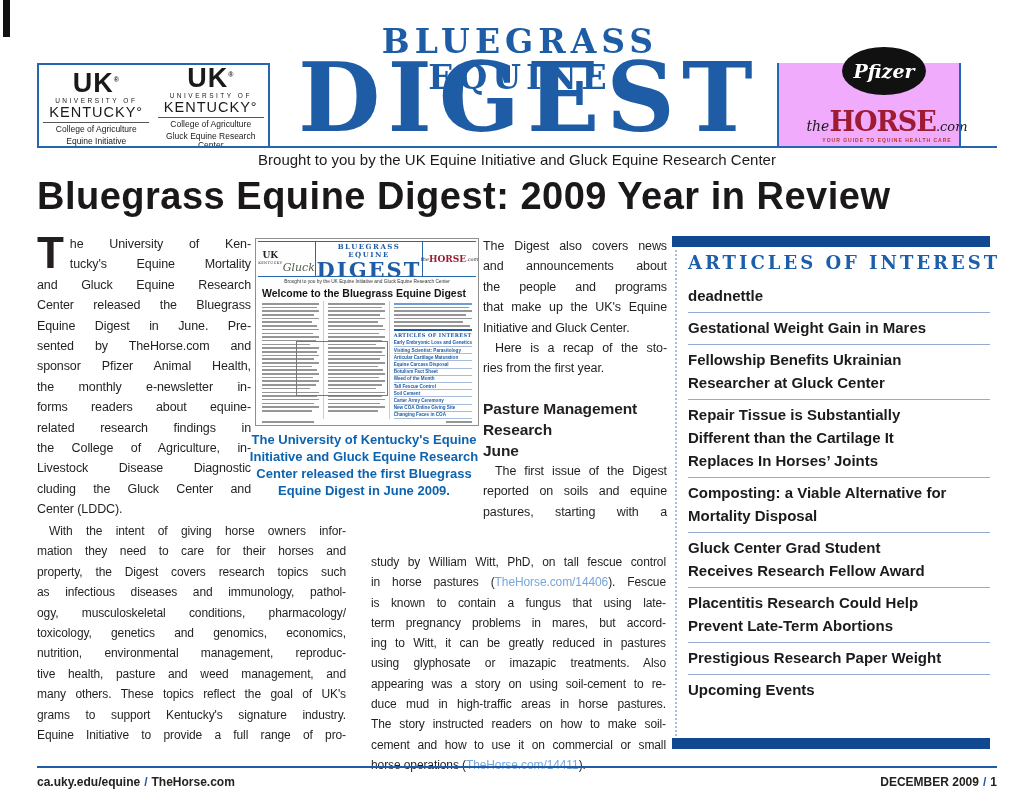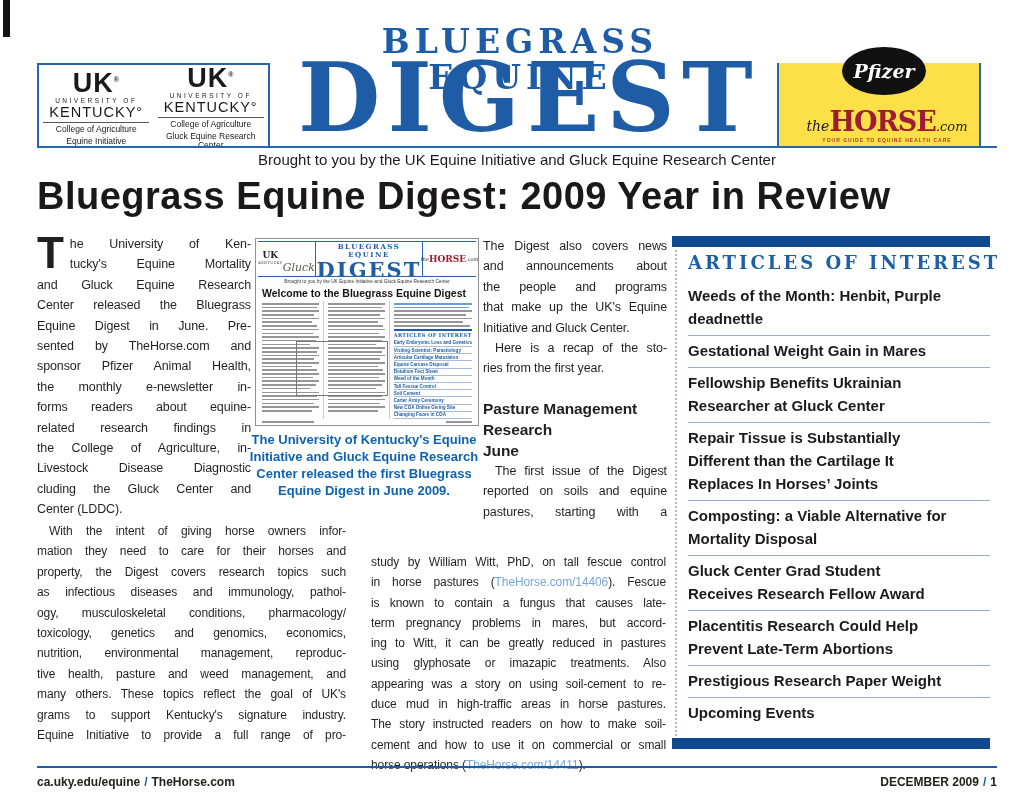--- a/index.html
+++ b/index.html
@@ -28,21 +28,21 @@
 
   .logo-box-left { left:37px; top:63px; width:233px; height:85px;
     border:2px solid #2566ae; border-bottom:none; display:flex; justify-content:space-around; align-items:center; background:#fff; }
   .uk-logo { width:110px; text-align:center; font-family:Liberation Sans, sans-serif; color:#1a1a1a; }
   .uk-logo .uk { font-size:27px; font-weight:700; line-height:26px; letter-spacing:1px; }
   .uk-logo .uk sup { font-size:7px; }
   .uk-logo .univ { font-size:6.5px; letter-spacing:2.5px; margin-top:1px; }
   .uk-logo .kentucky { font-size:14.5px; letter-spacing:1px; border-bottom:1px solid #555; padding-bottom:2px; margin:0 2px; }
   .uk-logo .sub { font-size:8.5px; margin-top:2px; line-height:9.5px; }
 
-  .logo-box-right { left:777px; top:63px; width:204px; height:85px; background:#fde047; }
+  .logo-box-right { left:777px; top:63px; width:184px; height:85px; background:#f0abfc; }
   .pfizer-ellipse { left:65px; top:-16px; width:84px; height:48px; background:#111;
     border-radius:50%; display:flex; align-items:center; justify-content:center; }
   .pfizer-text { color:#fff; font-family:"DejaVu Serif", serif; font-style:italic; font-weight:700; font-size:19px; }
   .thehorse { left:0; top:46px; width:220px; text-align:center; font-family:"DejaVu Serif", serif; line-height:26px; white-space:nowrap; }
   .thehorse .the { font-style:italic; font-size:14px; color:#1a1a1a; }
   .thehorse .horse { font-size:27px; font-weight:700; color:#9e1b32; letter-spacing:-1px; }
   .thehorse .com { font-style:italic; font-size:13px; color:#1a1a1a; }
   .thehorse-tag { left:0; top:74px; width:220px; text-align:center; font-size:5px; letter-spacing:1px; color:#b0392e; font-weight:700; }
 
   .tagline { left:37px; top:151px; width:960px; text-align:center; font-size:15px; color:#1d1b1c; }
@@ -334,38 +334,37 @@
       <div class="jline">toxicology, genetics and genomics, economics,</div>
       <div class="jline">nutrition, environmental management, reproduc-</div>
       <div class="jline">tive health, pasture and weed management, and</div>
       <div class="jline">many others. These topics reflect the goal of UK's</div>
       <div class="jline">grams to support Kentucky's signature industry.</div>
       <div class="jline">Equine Initiative to provide a full range of pro-</div>
     </div>
   <div class="abs bodycol wideM" id="wideMid">
       <div class="jline">study by William Witt, PhD, on tall fescue control</div>
       <div class="jline"><span>in horse pastures (</span><span class="link">TheHorse.com/14406</span><span>). Fescue</span></div>
-      <div class="jline">is known to contain a fungus that causes late-</div>
+      <div class="jline">is known to contain a fungus that using late-</div>
       <div class="jline">term pregnancy problems in mares, but accord-</div>
       <div class="jline">ing to Witt, it can be greatly reduced in pastures</div>
       <div class="jline">using glyphosate or imazapic treatments. Also</div>
       <div class="jline">appearing was a story on using soil-cement to re-</div>
       <div class="jline">duce mud in high-traffic areas in horse pastures.</div>
       <div class="jline">The story instructed readers on how to make soil-</div>
       <div class="jline">cement and how to use it on commercial or small</div>
       <div class="jline last"><span>horse operations (</span><span class="link">TheHorse.com/14411</span><span>).</span></div>
     </div>
 
   <div class="abs dotted-divider"></div>
   <div class="abs side-bar-top"></div>
   <div class="abs sidebar">
     <div class="sidebar-title">ARTICLES OF INTEREST</div>
     <div class="sidebar-items" id="sidebarItems">
         <div class="sidebar-item">
-          <div>Weeds of the Month: Henbit, Purple</div>
           <div>deadnettle</div>
         </div>
         <div class="sidebar-item">
           <div>Gestational Weight Gain in Mares</div>
         </div>
         <div class="sidebar-item">
           <div>Fellowship Benefits Ukrainian</div>
           <div>Researcher at Gluck Center</div>
         </div>
         <div class="sidebar-item">

